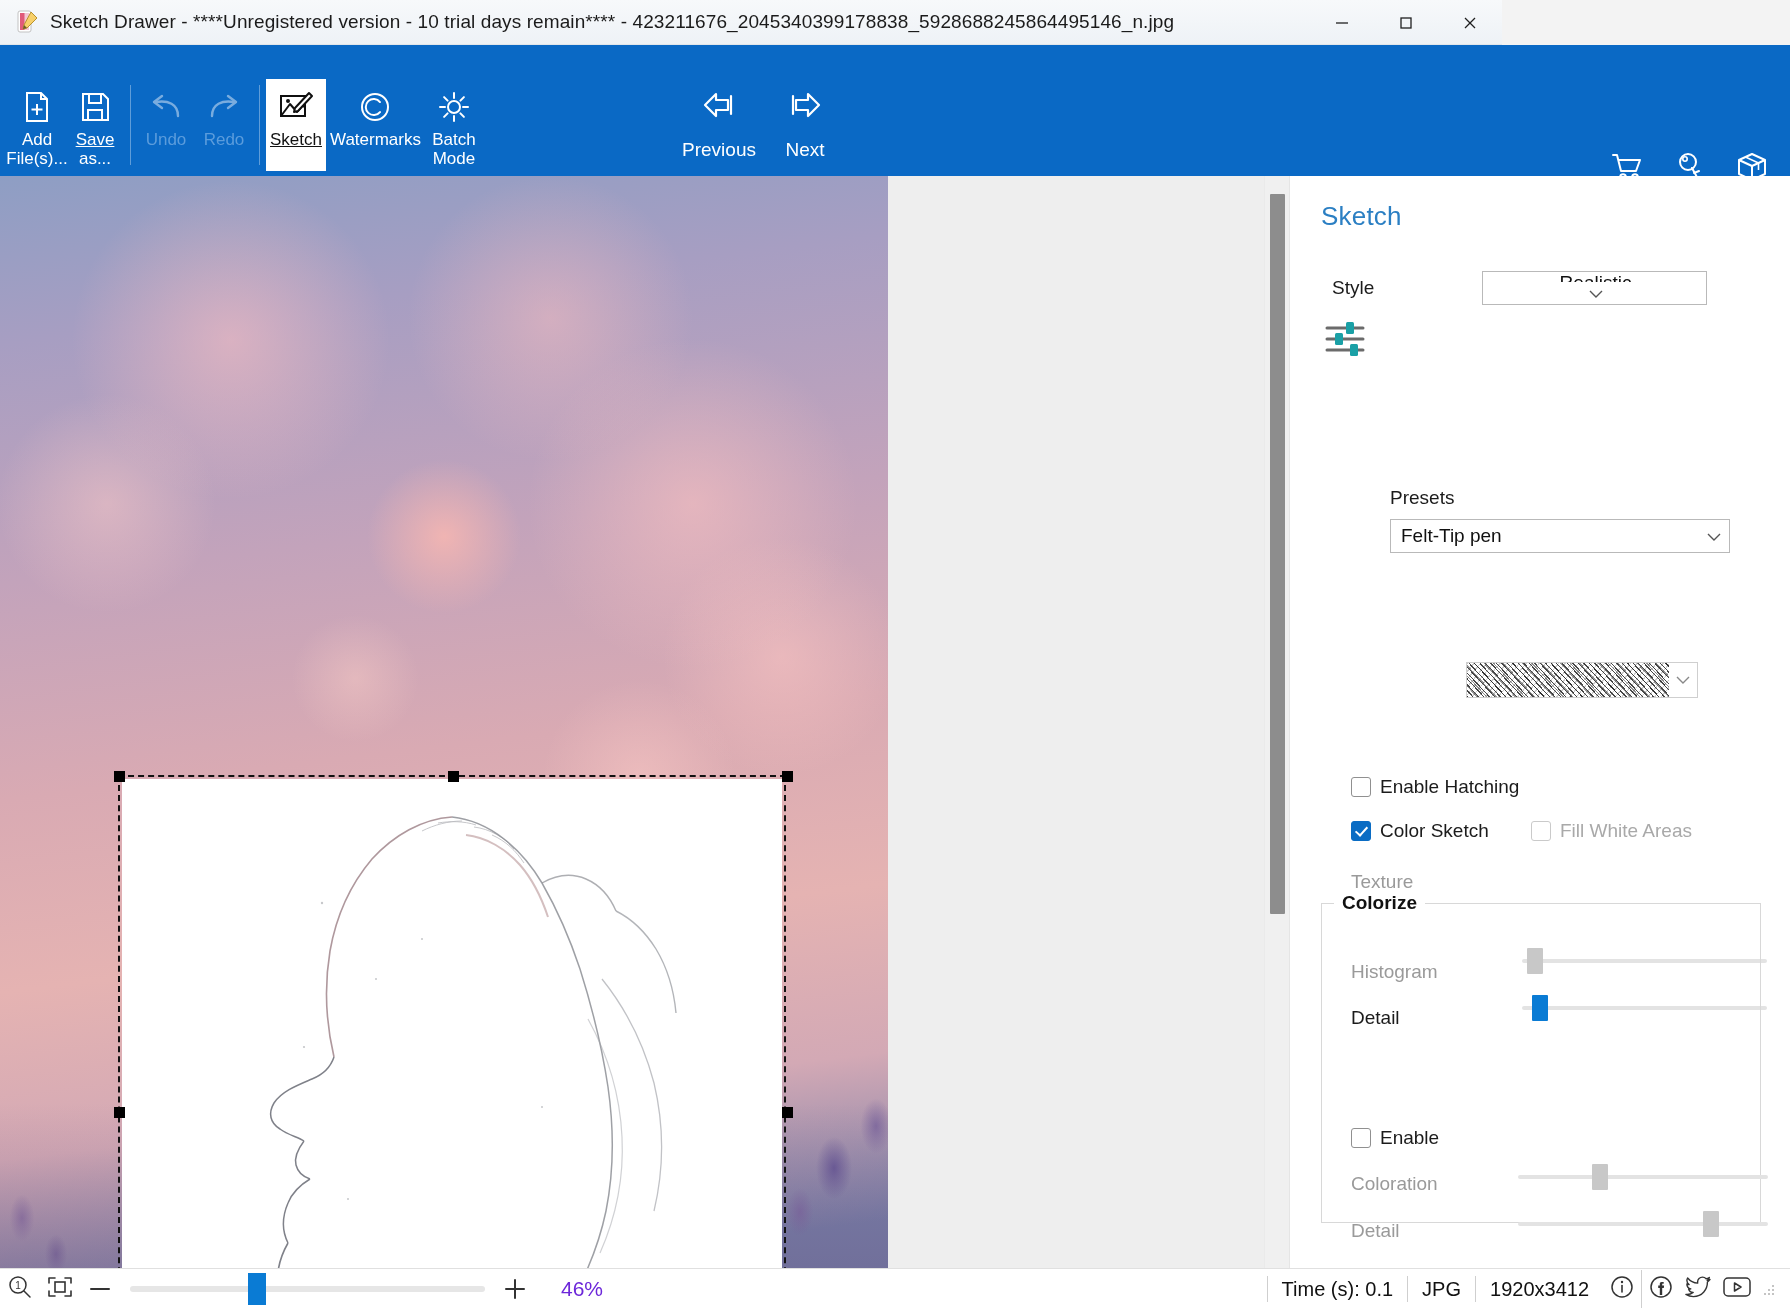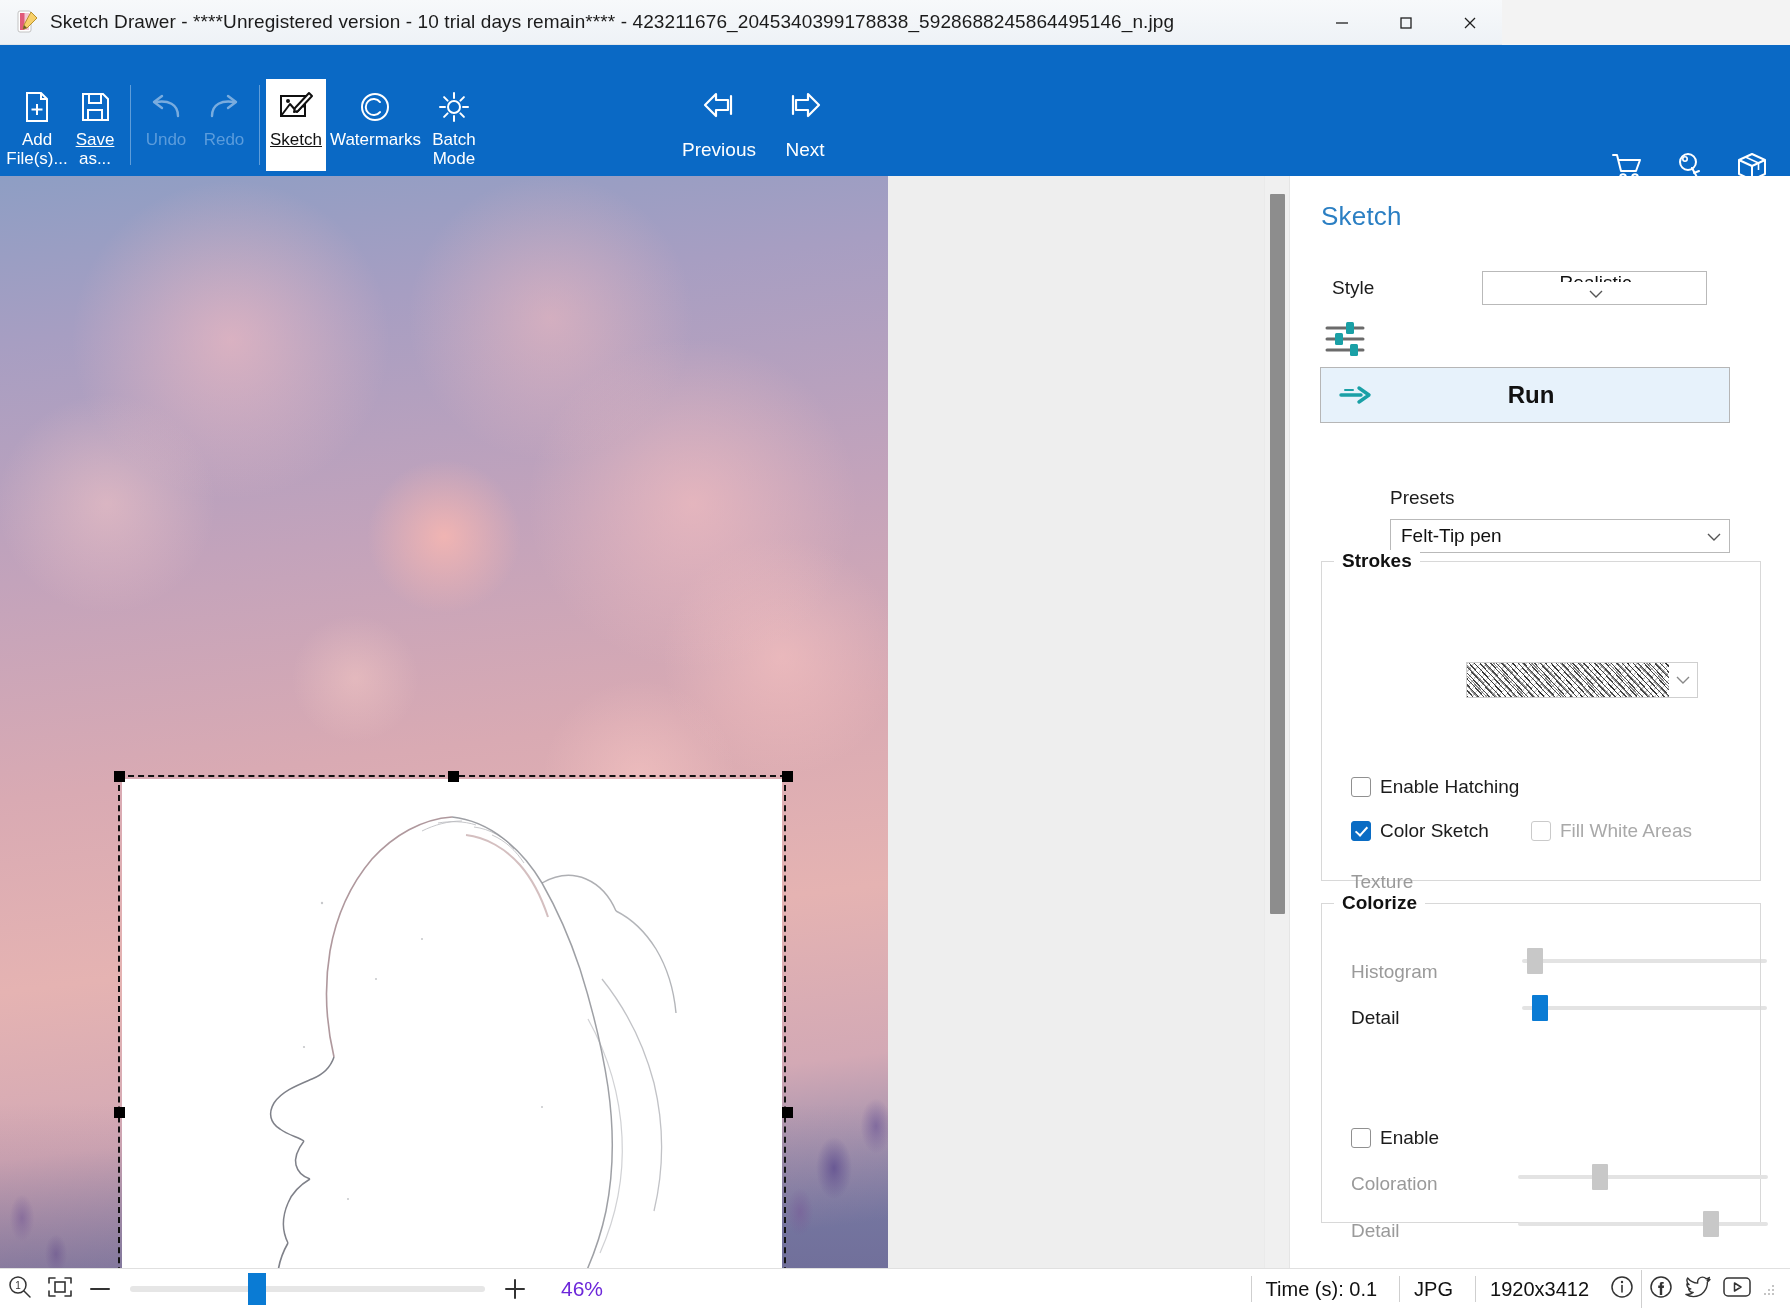--- a/index.html
+++ b/index.html
@@ -196,21 +196,21 @@
     position:relative;width:355px;height:6px;background:#e6e6e6;border-radius:3px;margin:0 10px;
   }
   .zthumb{position:absolute;left:118px;top:-13px;width:18px;height:32px;background:#0a7bd4;}
   .zpct{font-size:21px;color:#6d28d9;margin-left:26px;}
 
   .statusright{
     position:absolute;right:14px;top:0;height:40px;display:flex;align-items:center;
   }
   .sfield{
     font-size:20px;color:#111;padding:0 14px;height:26px;display:flex;align-items:center;
-    border-left:1px solid #cfcfcf;white-space:nowrap;margin-left:8px;
+    border-left:1px solid #cfcfcf;white-space:nowrap;
   }
   .sicon{width:38px;height:38px;display:flex;align-items:center;justify-content:center;cursor:default;}
   .sicon.withbar{border-left:1px solid #cfcfcf;}
   .grip{width:16px;height:16px;margin-left:4px;position:relative;}
 </style>
 </head>
 <body>
 
 <div class="app">
 
@@ -487,35 +487,22 @@
     <div class="lab" style="position:absolute;left:100px;top:311px;">Presets</div>
     <div class="combo" style="position:absolute;left:100px;top:343px;width:340px;">
       <span class="cv">Felt-Tip pen</span>
       <span class="chev">
         <svg width="14" height="9" viewBox="0 0 14 9">
             <path d="M1 1 L7 7 L13 1" fill="none" stroke="#555" stroke-width="1.4"></path>
           </svg>
       </span>
     </div>
 
-    <div class="runbtn">
-      <span class="ra">
-        <svg width="34" height="22" viewBox="0 0 34 22">
-          <path d="M2 11 L22 11" stroke="#1aa0a6" stroke-width="3.4" stroke-linecap="round"></path>
-          <path d="M20 4 L30 11 L20 18" fill="none" stroke="#1aa0a6" stroke-width="3.4" stroke-linejoin="round" stroke-linecap="round"></path>
-          <path d="M6 6 L14 6" stroke="#1aa0a6" stroke-width="2" stroke-linecap="round"></path>
-        </svg>
-      </span>
-      <span class="rl">Run</span>
-    </div>
-
-
-    <div class="group" style="left:31px;top:385px;width:440px;height:320px;">
-      <div class="gt">Strokes</div>
-    </div>
+
+
 
     <div class="chk" style="position:absolute;left:61px;top:600px;">
       <span class="box"></span>
       <span class="ct">Enable Hatching</span>
     </div>
 
     <div class="chk checked" style="position:absolute;left:61px;top:644px;">
       <span class="box"></span>
       <span class="ct">Color Sketch</span>
     </div>

